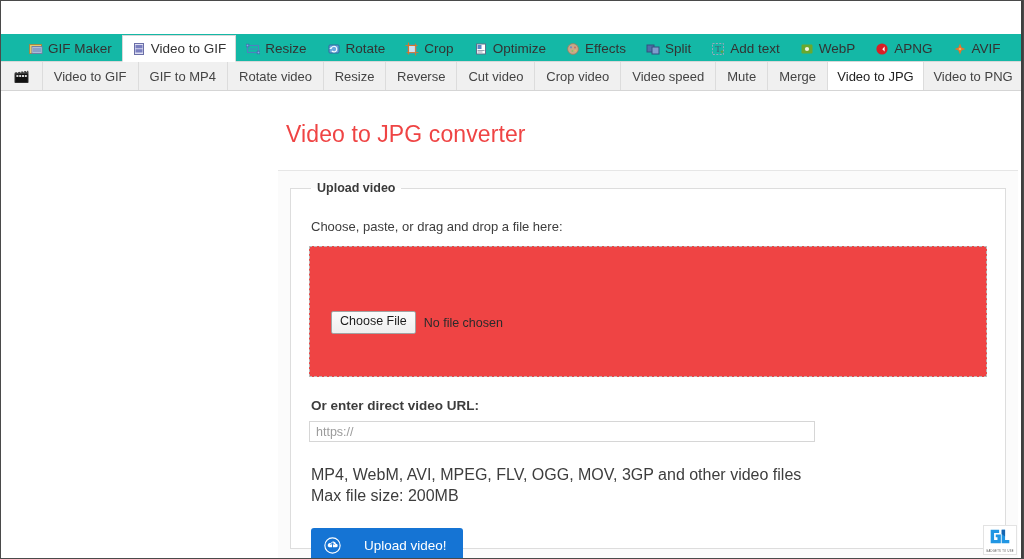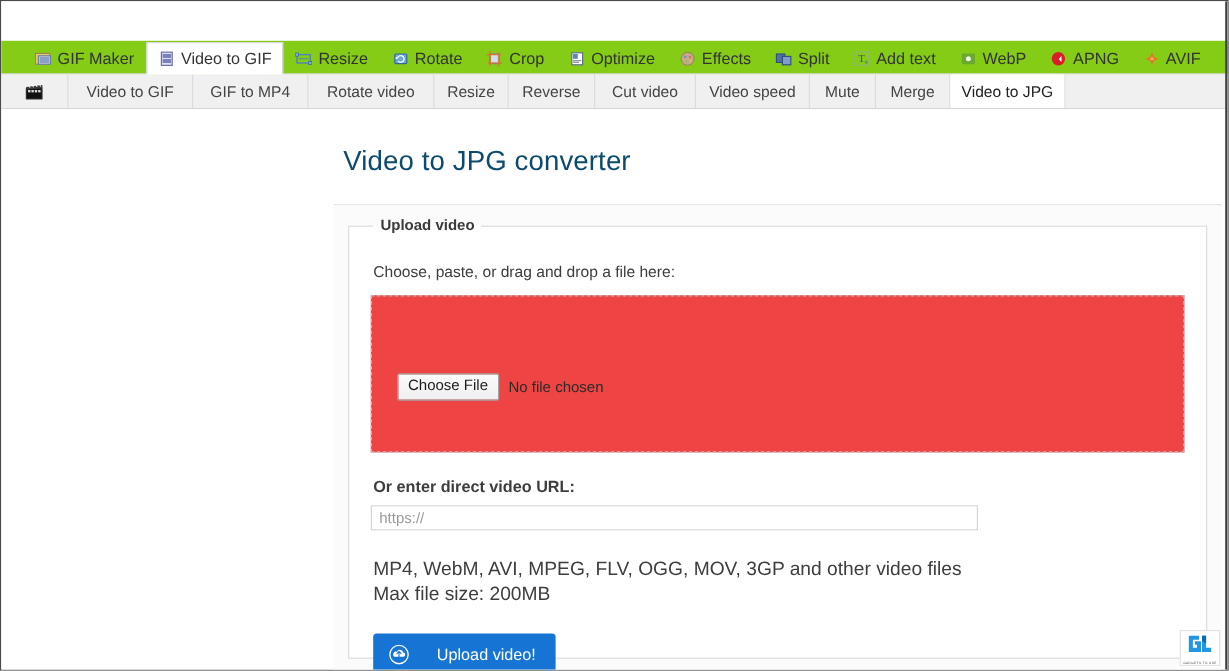--- a/index.html
+++ b/index.html
@@ -26,21 +26,21 @@
 
   
   .top-gap {
     height: 33px;
     background: #ffffff;
   }
 
   
   .primary-nav {
     height: 28px;
-    background: #84cc16;
+    background: #14b8a6;
     border-bottom: 1px solid #d8d8d8;
     display: flex;
     align-items: flex-start;
     padding-left: 18px;
     box-sizing: border-box;
   }
   .ptab {
     display: flex;
     align-items: center;
     gap: 5px;
@@ -121,21 +121,21 @@
   .content {
     position: absolute;
     left: 277px;
     top: 0;
     width: 740px;
     height: 470px;
   }
   .page-title {
     font-size: 23px;
     font-weight: normal;
-    color: #0c4a6e;
+    color: #ef4444;
     letter-spacing: 0.1px;
     margin: 0;
     padding: 30px 0 0 8px;
   }
   .card {
     margin-top: 22px;
     background: #fbfbfb;
     border-top: 1px solid #e6e6e6;
     height: 390px;
     box-sizing: border-box;
@@ -451,31 +451,37 @@
     </div>
     <div class="stab" style="width:62px">
       <span>Resize</span>
     </div>
     <div class="stab" style="width:72px">
       <span>Reverse</span>
     </div>
     <div class="stab" style="width:84px">
       <span>Cut video</span>
     </div>
+    <div class="stab" style="width:90px">
+      <span>Crop video</span>
+    </div>
     <div class="stab" style="width:95px">
       <span>Video speed</span>
     </div>
     <div class="stab" style="width:55px">
       <span>Mute</span>
     </div>
     <div class="stab" style="width:62px">
       <span>Merge</span>
     </div>
     <div class="stab active" style="width:96px">
       <span>Video to JPG</span>
+    </div>
+    <div class="stab" style="width:99px">
+      <span>Video to PNG</span>
     </div>
     <div class="stab-filler"></div>
   </div>
 
   <div class="page">
     <div class="content">
 
       <h1 class="page-title">Video to JPG converter</h1>
 
       <div class="card">

